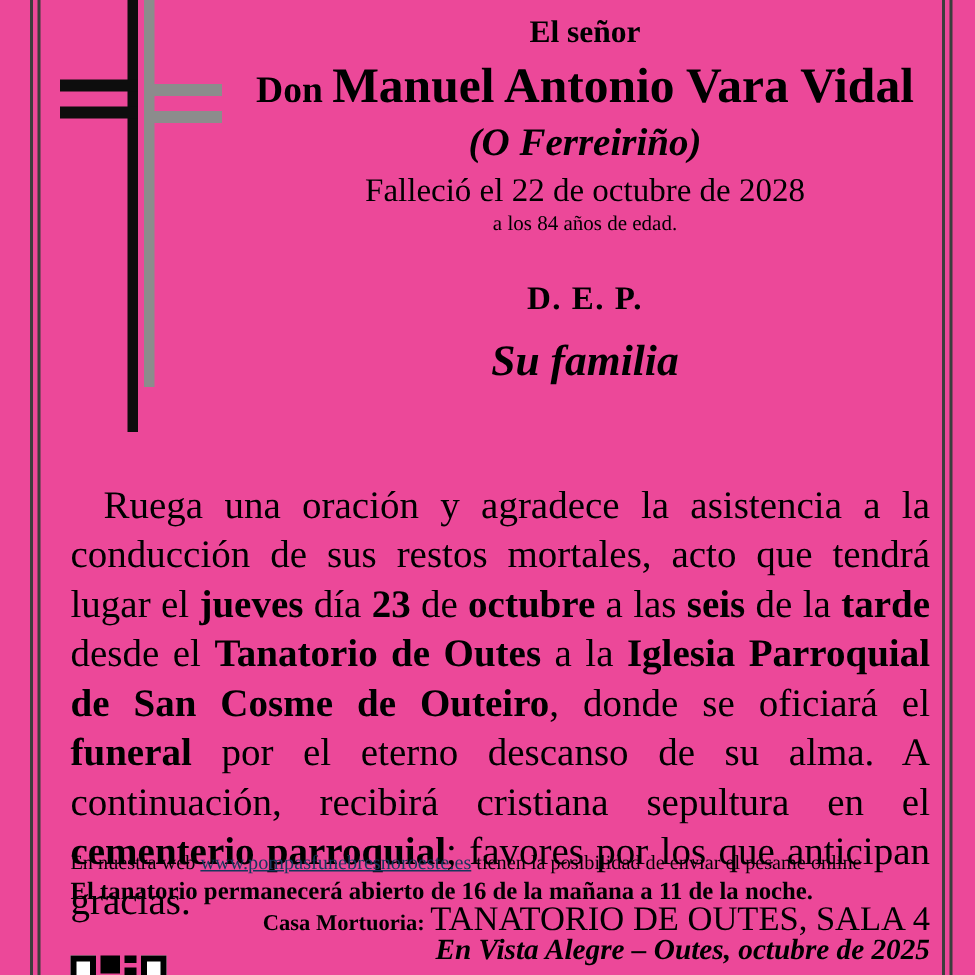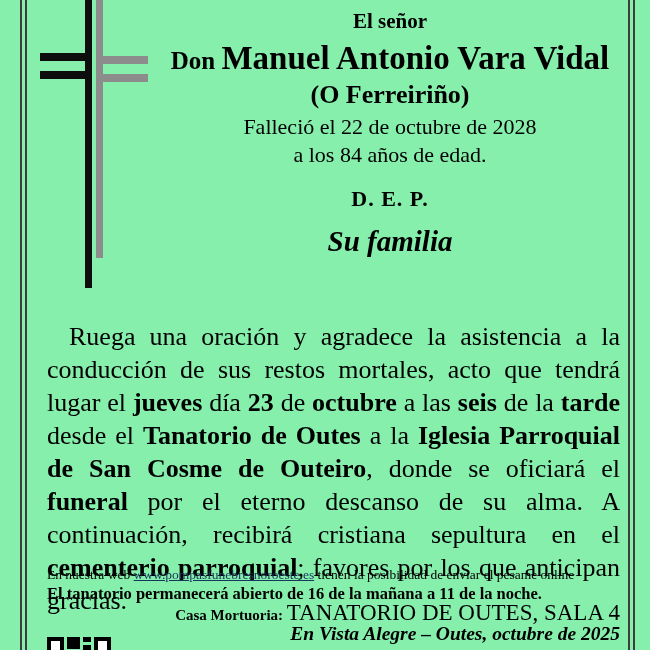--- a/index.html
+++ b/index.html
@@ -1,19 +1,19 @@
 <!DOCTYPE html>
 <html><head>
 <meta charset="utf-8">
 <style>
   html,body{margin:0;padding:0;}
   .page{
     position:relative;
     width:650px;height:650px;
-    background:#86efac;
+    background:#ec4899;
     overflow:hidden;
     font-family:"Liberation Serif","DejaVu Serif",serif;
     color:#000;
   }
   
   .vline{position:absolute;top:0;height:650px;width:2px;background:#3d3d3d;}
   .vl-outer-left{left:20px;}
   .vl-inner-left{left:25px;}
   .vl-inner-right{left:628px;}
   .vl-outer-right{left:633px;}
@@ -25,23 +25,23 @@
   .cv-gray{left:96px;top:0;width:7px;height:258px;background:#8c8c8c;}
   .ch1-black{left:40px;top:53px;width:52px;height:8px;background:#0d0d0d;}
   .ch1-gray{left:96px;top:56px;width:52px;height:8px;background:#8c8c8c;}
   .ch2-black{left:40px;top:71px;width:52px;height:8px;background:#0d0d0d;}
   .ch2-gray{left:96px;top:74px;width:52px;height:8px;background:#8c8c8c;}
 
   .centerband{position:absolute;left:150px;width:480px;text-align:center;}
   .salutation{top:9px;font-size:21px;font-weight:700;}
   .name-line{top:40px;font-size:33px;font-weight:700;white-space:nowrap;}
   .name-line .don{font-size:25px;}
-  .alias{top:80px;font-size:26px;font-weight:700;}
+  .alias{top:80px;font-size:26px;font-weight:700;font-style:italic;}
   .death{top:114px;font-size:22px;}
-  .age{top:142px;font-size:22px;}
+  .age{top:142px;font-size:14px;}
   .rip{top:186px;font-size:22px;font-weight:700;letter-spacing:1px;}
   .signature{top:225px;font-size:29px;font-weight:700;font-style:italic;}
 
   .obituary{
     position:absolute;left:47px;top:320px;width:573px;
     font-size:26px;line-height:33px;
     text-align:justify;text-indent:22px;
   }
 
   .webline{position:absolute;left:47px;top:567px;width:573px;font-size:13.5px;}

